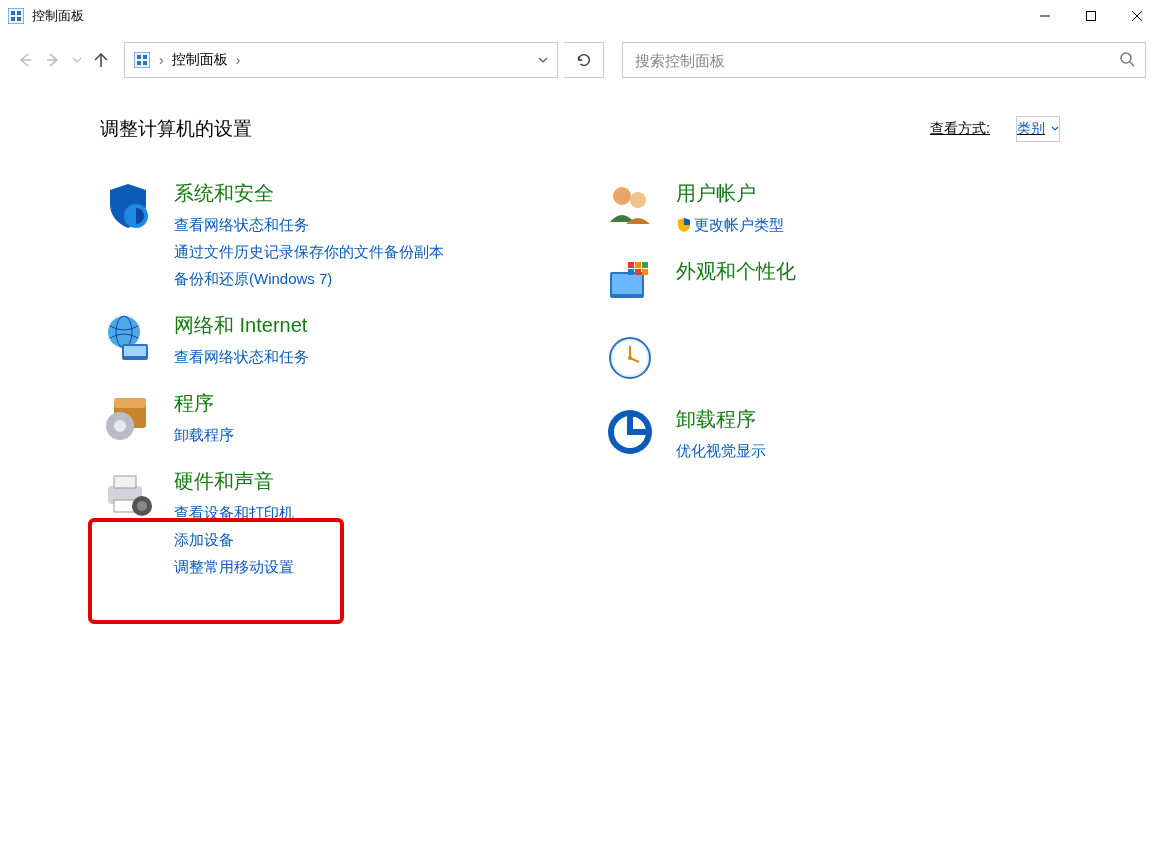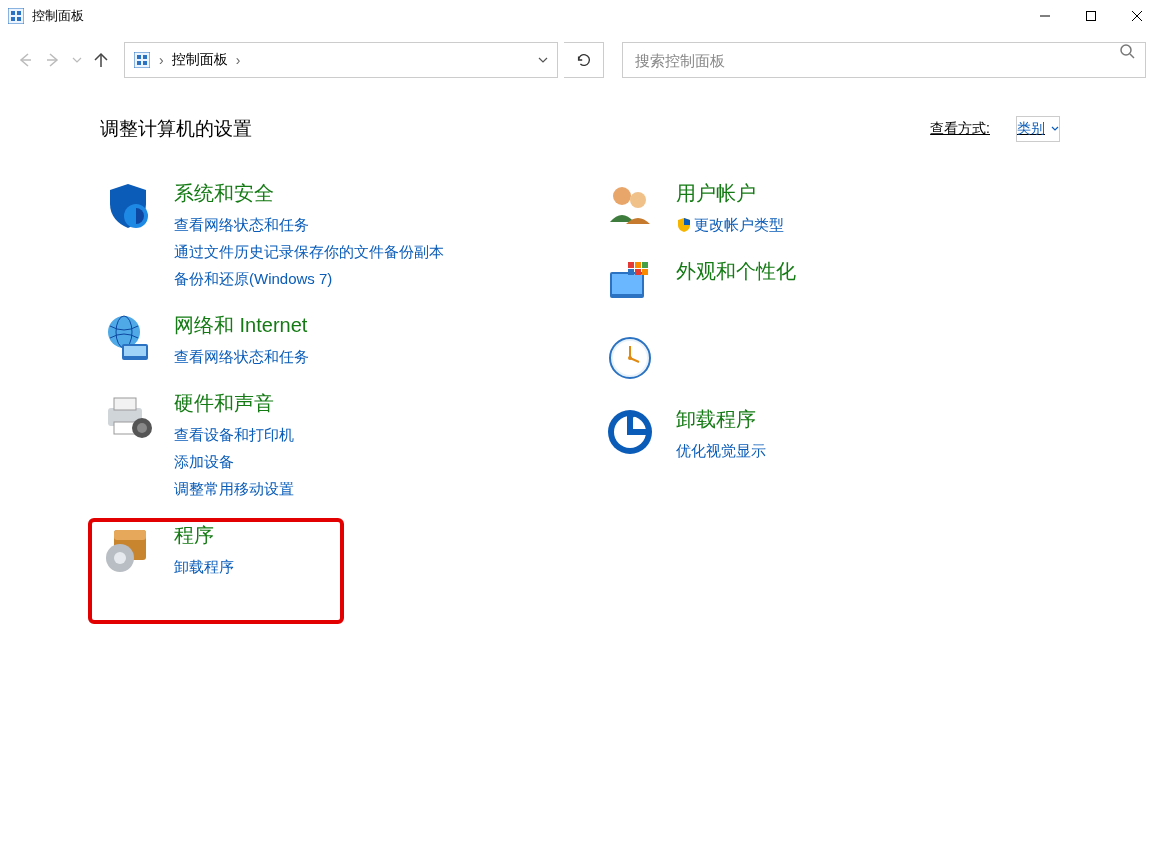--- a/index.html
+++ b/index.html
@@ -55,21 +55,21 @@
   .addr-text { padding:0 2px; }
   .addr-drop {
     margin-left:auto; width:28px; display:flex; align-items:center; justify-content:center; color:#555;
   }
   .refresh-btn {
     width:40px; height:36px; border:1px solid #ccc; border-left:none;
     display:flex; align-items:center; justify-content:center;
   }
   .searchbox {
     flex:1; height:36px; border:1px solid #ccc;
-    display:flex; padding:0 10px; margin-left:12px;
+    display:flex; align-items:center; padding:0 10px; margin-left:12px;
     color:#888;
   }
   .searchbox input {
     border:none; outline:none; flex:1; font-size:15px; color:#000; background:transparent;
     font-family: inherit;
   }
   .searchbox input::placeholder { color:#888; }
   .search-icon { color:#666; }
   .content {
     padding: 28px 100px 0 100px;
@@ -257,47 +257,47 @@
         </div>
         <div class="cat-body">
           <div class="cat-title">网络和 Internet</div>
           <a class="cat-link">查看网络状态和任务</a>
         </div>
       </div>
 
       <div class="cat">
         <div class="cat-icon">
           <svg width="52" height="52" viewBox="0 0 52 52">
+            <rect x="12" y="8" width="32" height="30" rx="3" fill="#c9842e"></rect>
+            <rect x="12" y="8" width="32" height="10" rx="3" fill="#e6a85a"></rect>
+            <circle cx="18" cy="36" r="14" fill="#b8bec4"></circle>
+            <circle cx="18" cy="36" r="6" fill="#e6eaee"></circle>
+          </svg>
+        </div>
+        <div class="cat-body">
+          <div class="cat-title">程序</div>
+          <a class="cat-link">卸载程序</a>
+        </div>
+      </div>
+
+      <div class="cat">
+        <div class="cat-icon">
+          <svg width="52" height="52" viewBox="0 0 52 52">
             <rect x="6" y="18" width="34" height="18" rx="3" fill="#d0d5da"></rect>
             <rect x="12" y="8" width="22" height="12" fill="#f2f2f2" stroke="#999"></rect>
             <rect x="12" y="32" width="22" height="12" fill="#fff" stroke="#999"></rect>
             <circle cx="40" cy="38" r="10" fill="#555"></circle>
             <circle cx="40" cy="38" r="5" fill="#888"></circle>
           </svg>
         </div>
         <div class="cat-body">
           <div class="cat-title">硬件和声音</div>
           <a class="cat-link">查看设备和打印机</a>
           <a class="cat-link">添加设备</a>
           <a class="cat-link">调整常用移动设置</a>
-        </div>
-      </div>
-
-      <div class="cat">
-        <div class="cat-icon">
-          <svg width="52" height="52" viewBox="0 0 52 52">
-            <rect x="12" y="8" width="32" height="30" rx="3" fill="#c9842e"></rect>
-            <rect x="12" y="8" width="32" height="10" rx="3" fill="#e6a85a"></rect>
-            <circle cx="18" cy="36" r="14" fill="#b8bec4"></circle>
-            <circle cx="18" cy="36" r="6" fill="#e6eaee"></circle>
-          </svg>
-        </div>
-        <div class="cat-body">
-          <div class="cat-title">程序</div>
-          <a class="cat-link">卸载程序</a>
         </div>
       </div>
 
     </div>
 
     <div class="col">
 
       <div class="cat">
         <div class="cat-icon">
           <svg width="52" height="52" viewBox="0 0 52 52">

